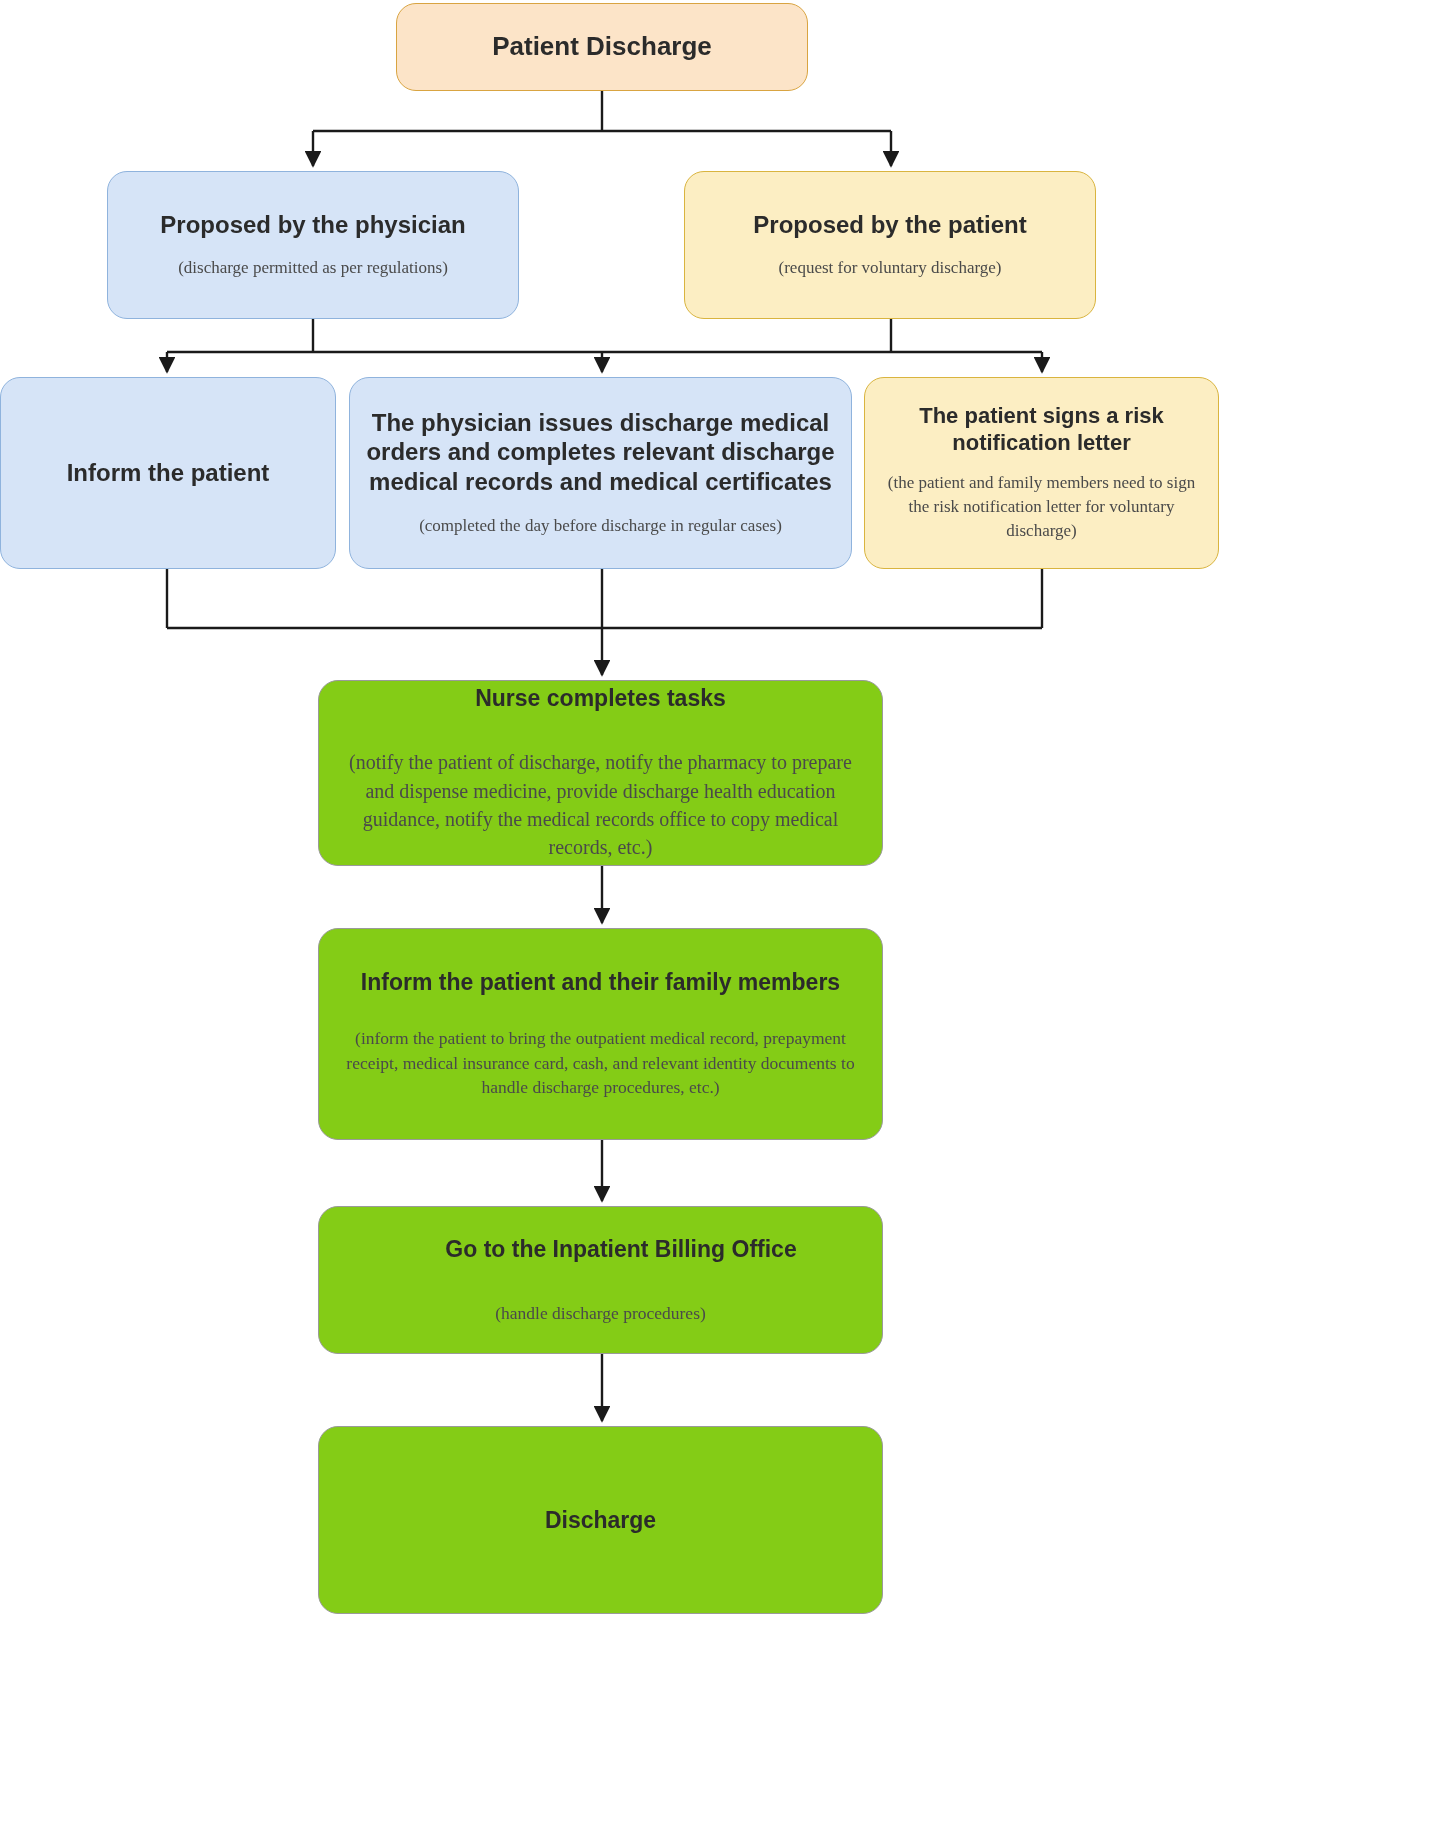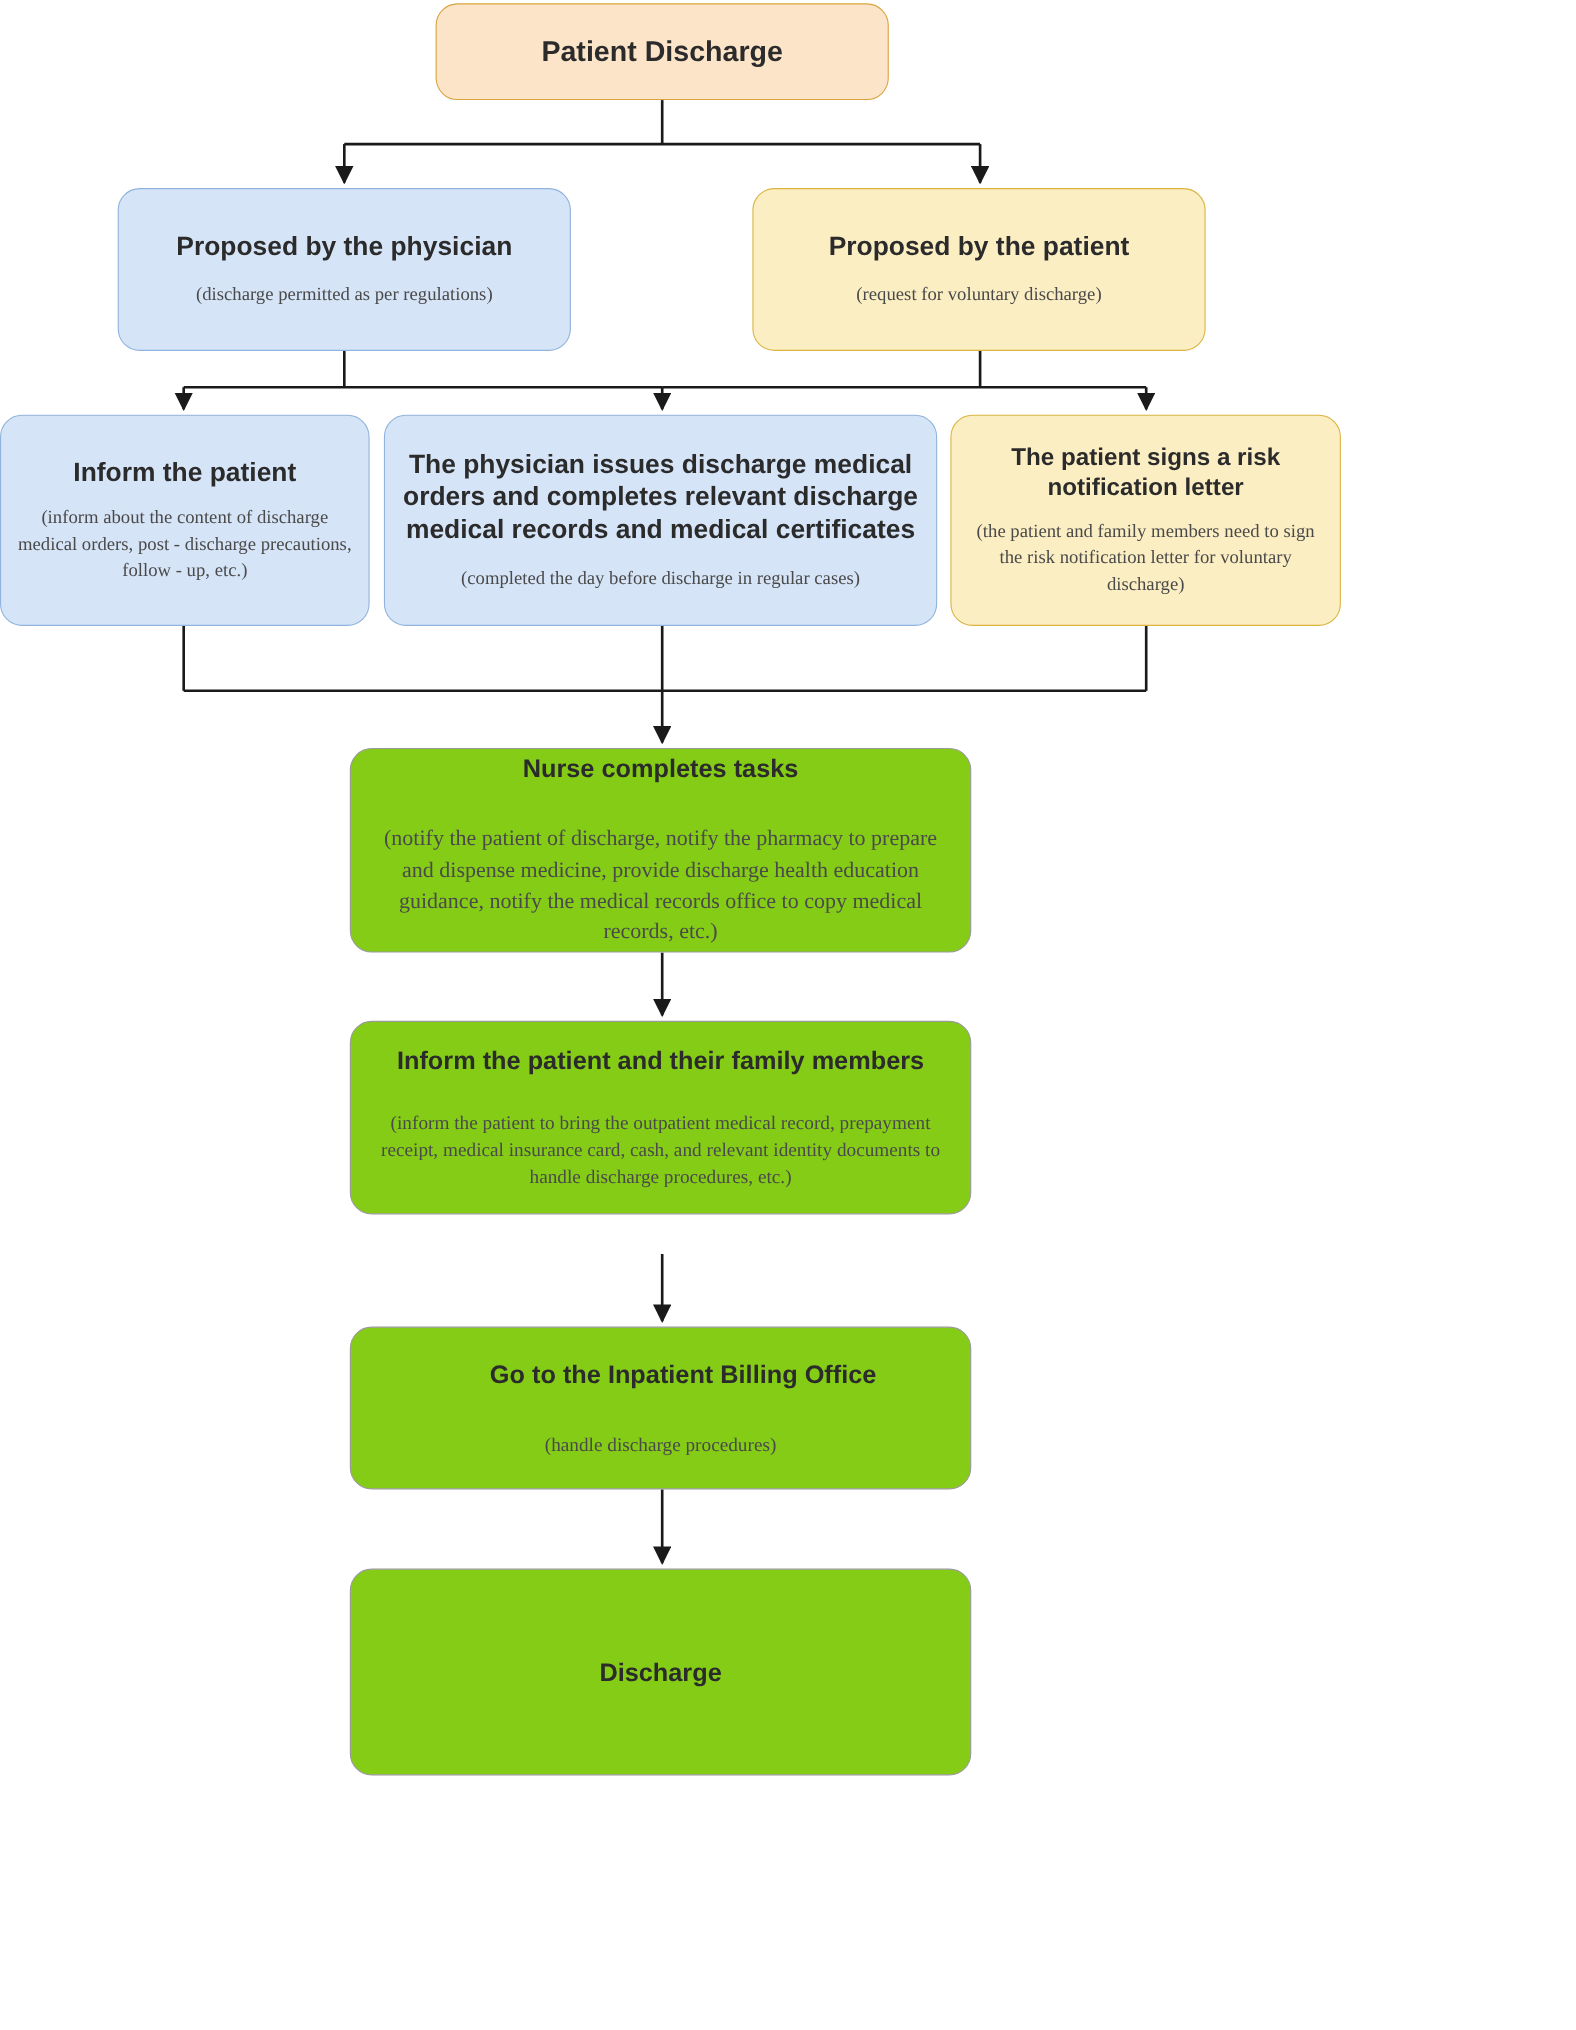--- a/index.html
+++ b/index.html
@@ -89,21 +89,21 @@
   #node-orders .sub   { font-size: 17px; margin-top: 18px; }
 
   #node-risk       { left: 864px;  top: 377px;  width: 355px; height: 192px; }
   #node-risk .title { font-size: 22px; }
   #node-risk .sub   { font-size: 17px; margin-top: 14px; }
 
   #node-nurse      { left: 318px;  top: 680px;  width: 565px; height: 186px; }
   #node-nurse .title { font-size: 23px; }
   #node-nurse .sub   { font-size: 20px; margin-top: 22px; }
 
-  #node-family     { left: 318px;  top: 928px;  width: 565px; height: 176px; }
+  #node-family     { left: 318px;  top: 928px;  width: 565px; height: 212px; }
   #node-family .title { font-size: 23px; }
   #node-family .sub   { font-size: 17.5px; margin-top: 16px; }
 
   #node-billing    { left: 318px;  top: 1206px; width: 565px; height: 148px; }
   #node-billing .title { font-size: 23px; margin-left: 41px; }
   #node-billing .sub   { font-size: 17.5px; margin-top: 24px; }
 
   #node-discharge  { left: 318px;  top: 1426px; width: 565px; height: 188px; }
   #node-discharge .title { font-size: 23px; }
 </style>
@@ -154,21 +154,20 @@
     <div class="sub">(discharge permitted as per regulations)</div>
   </div>
 
   <div class="node n-yellow" id="node-patient">
     <div class="title">Proposed by the patient</div>
     <div class="sub">(request for voluntary discharge)</div>
   </div>
 
   <div class="node n-blue" id="node-inform">
     <div class="title">Inform the patient</div>
-    <div class="sub">(inform about the content of discharge medical orders, post - discharge precautions, follow - up, etc.)</div>
   </div>
 
   <div class="node n-blue" id="node-orders">
     <div class="title">The physician issues discharge medical orders and completes relevant discharge medical records and medical certificates</div>
     <div class="sub">(completed the day before discharge in regular cases)</div>
   </div>
 
   <div class="node n-yellow" id="node-risk">
     <div class="title">The patient signs a risk notification letter</div>
     <div class="sub">(the patient and family members need to sign the risk notification letter for voluntary discharge)</div>

